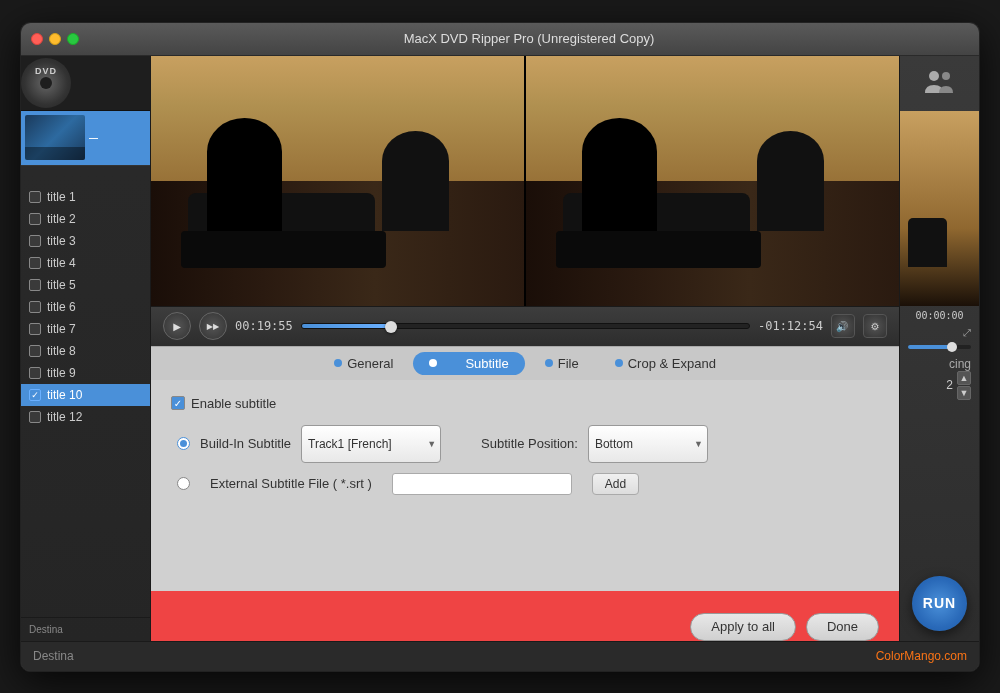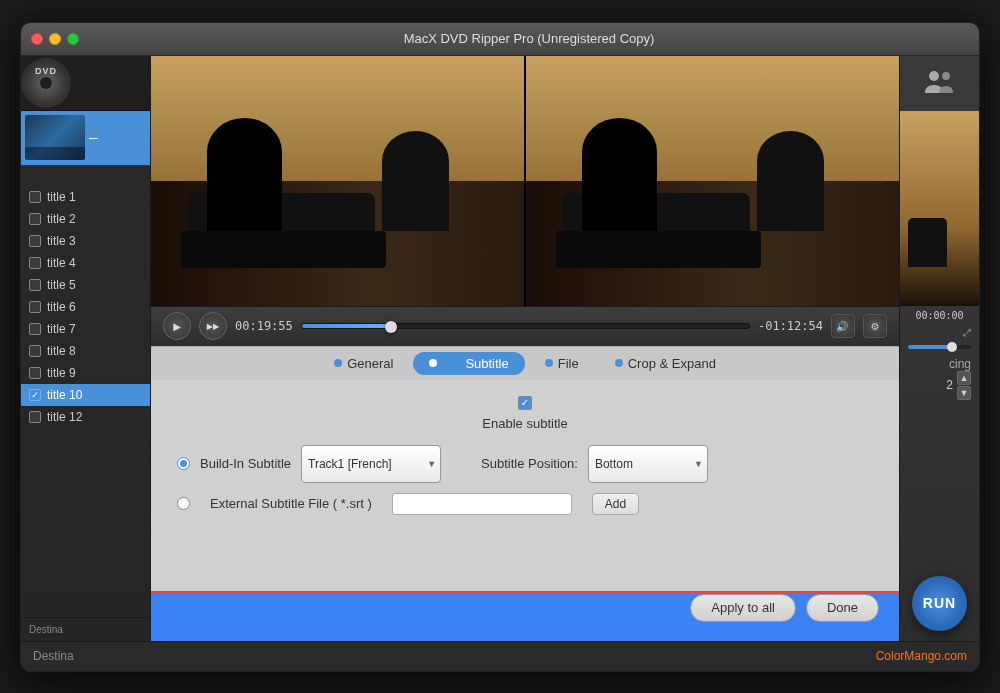--- a/index.html
+++ b/index.html
@@ -379,21 +379,20 @@
       background: #d0d0d0;
       padding: 16px 20px;
       overflow-y: auto;
     }
 
     .enable-subtitle-row {
       display: flex;
       align-items: center;
       gap: 6px;
       margin-bottom: 14px;
-      flex-direction: column;
     }
     .cb-box {
       width: 14px;
       height: 14px;
       border: 1px solid #888;
       background: white;
       border-radius: 2px;
       display: flex;
       align-items: center;
       justify-content: center;
@@ -498,27 +497,27 @@
       border-radius: 4px;
       background: linear-gradient(to bottom, #f0f0f0, #ddd);
       font-size: 12px;
       color: #333;
       cursor: pointer;
     }
 
     
     .action-bar {
       height: 50px;
-      background: #3b82f6;
-      display: flex;
-      align-items: flex-start;
+      background: #ef4444;
+      display: flex;
+      align-items: flex-end;
       justify-content: flex-end;
       padding: 0 20px;
       gap: 10px;
-      border-top: 3px solid #ef4444;
+      border-top: 5px solid #ef4444;
       flex-shrink: 0;
     }
 
     .action-btn {
       height: 28px;
       padding: 0 20px;
       border-radius: 14px;
       border: 1px solid #999;
       background: linear-gradient(to bottom, #e8e8e8, #d0d0d0);
       font-size: 13px;

